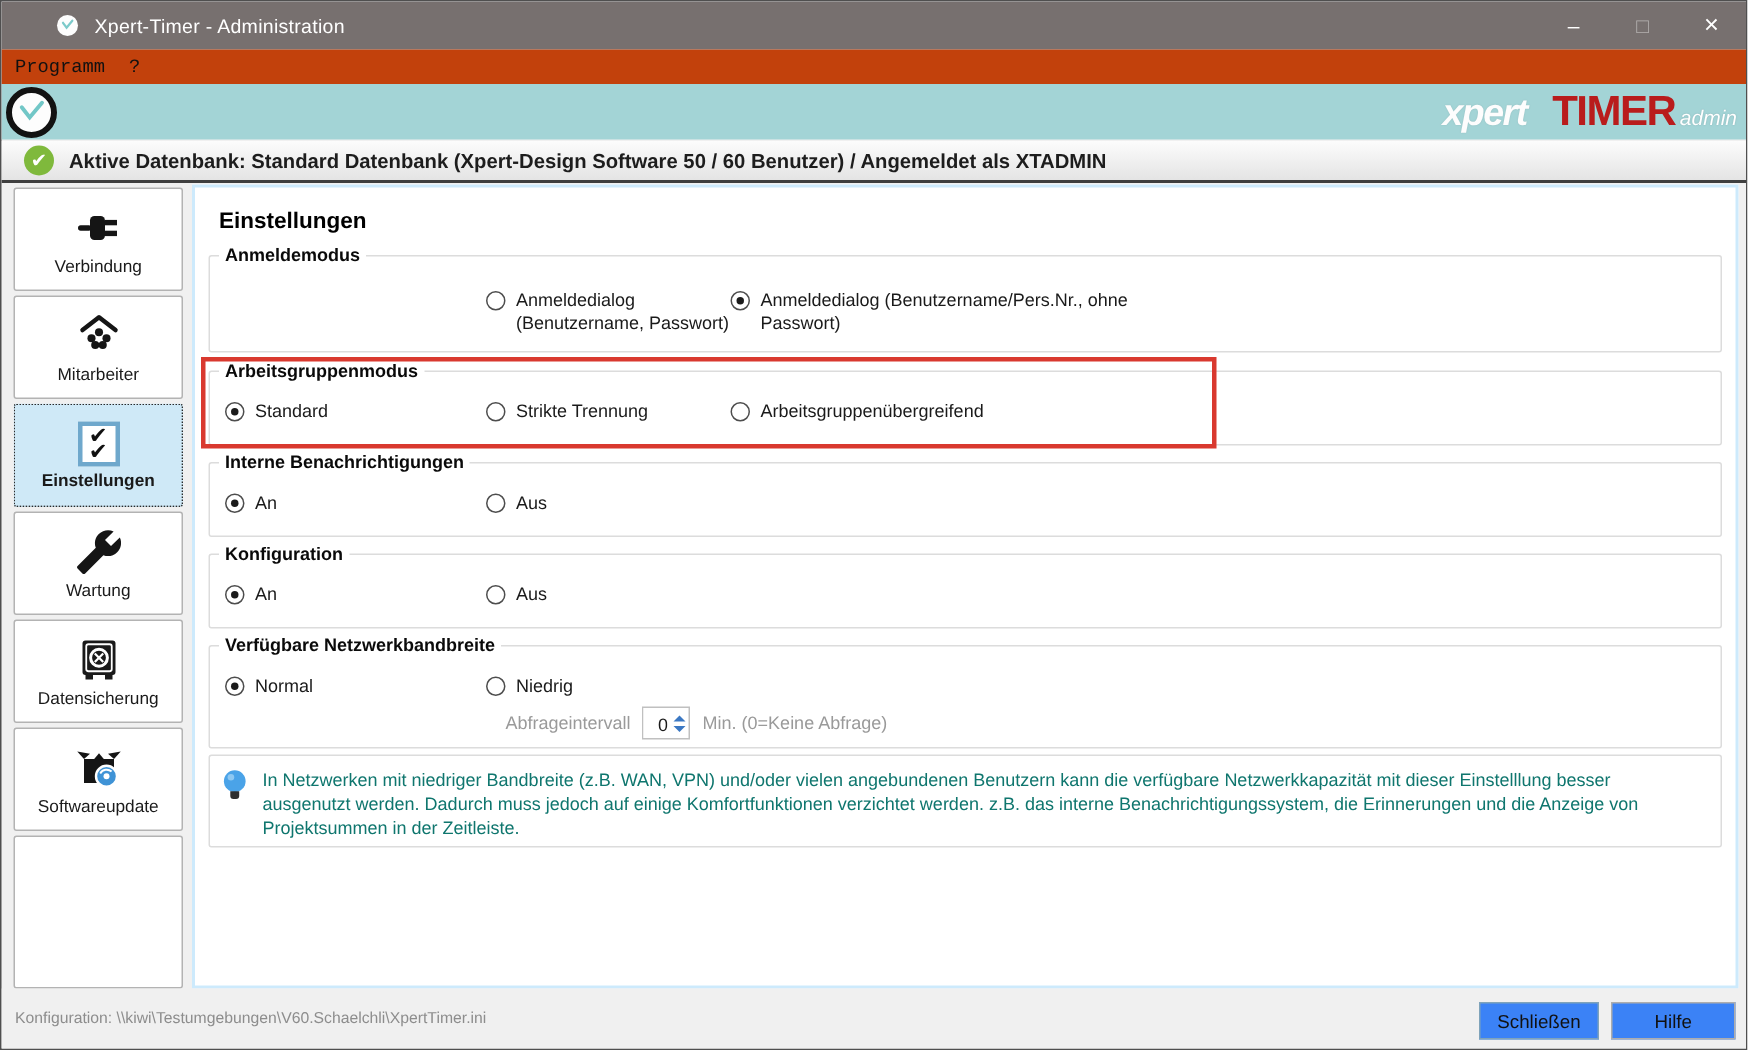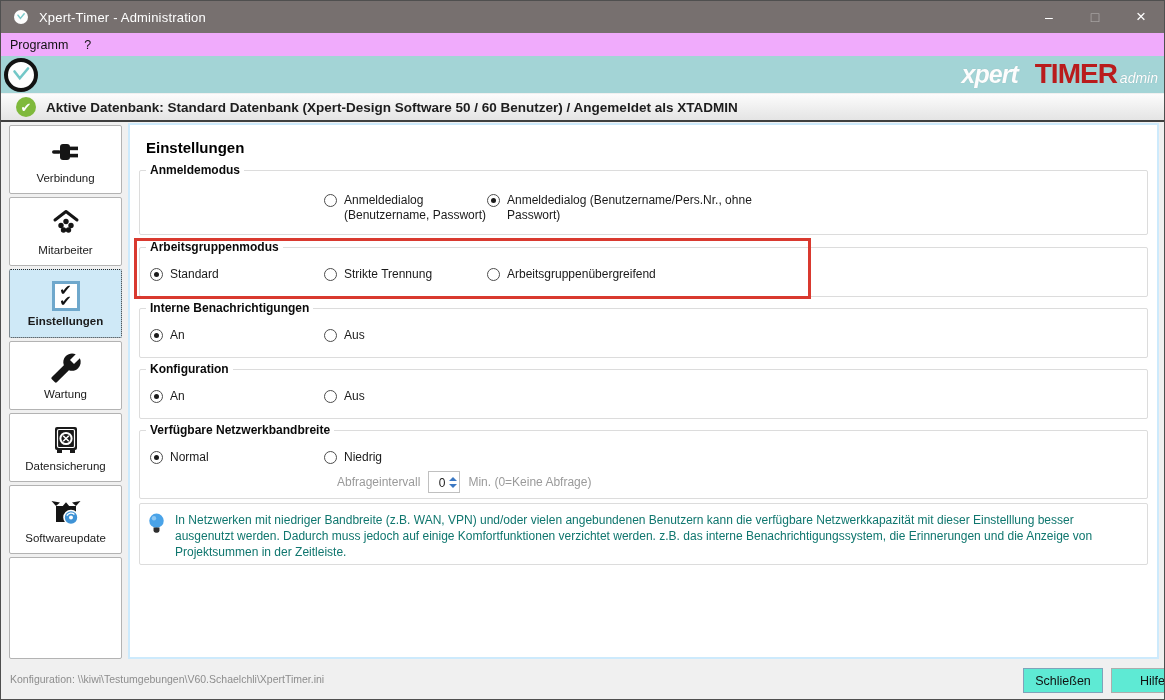--- a/index.html
+++ b/index.html
@@ -1,29 +1,29 @@
 <!DOCTYPE html>
 <html><head>
 <meta charset="utf-8">
 <style>
   * { margin:0; padding:0; box-sizing:border-box; }
   html,body { width:1165px; height:700px; font-family:"Liberation Sans","DejaVu Sans",sans-serif; }
   .window { position:relative; width:1165px; height:700px; background:#f0f0f0; border:1px solid #4f4f4f; overflow:hidden; }
 
   
-  .titlebar { position:absolute; left:0; top:0; width:100%; height:32px; background:#77706f; display:flex; align-items:center; color:#fff; }
+  .titlebar { position:absolute; left:0; top:0; width:100%; height:32px; background:#77706f; display:flex; align-items:center; color:#fff;padding-left:24px; }
   .titlebar .app-icon { margin:0 10px 0 12px; display:flex; }
   .titlebar .title { font-size:13px; letter-spacing:.2px; }
   .win-controls { position:absolute; right:0; top:0; height:32px; display:flex; }
   .win-btn { width:46px; height:32px; display:flex; align-items:center; justify-content:center; color:#fff; font-size:14px; }
   .win-btn.max { color:rgba(255,255,255,.45); }
   .win-btn.close { font-size:17px; }
 
   
-  .menubar { position:absolute; left:0; top:32px; width:100%; height:23px; background:#f0abfc; display:flex; align-items:center; font-size:12.5px; color:#111; }
+  .menubar { position:absolute; left:0; top:32px; width:100%; height:23px; background:#c2410c; display:flex; align-items:center; font-size:12.5px; color:#111;font-family:Liberation Mono, monospace; }
   .menu-item { padding:3px 9px; }
   .menu-item.qm { padding:3px 7px; }
 
   
   .header { position:absolute; left:0; top:55px; width:100%; height:37px; background:#a3d4d6; }
   .header .clock { position:absolute; left:2px; top:1px; }
   .logo { position:absolute; right:6px; top:2px; display:flex; align-items:baseline; }
   .logo .xpert { font-size:25px; font-style:italic; font-weight:bold; color:#fdfdfd; text-shadow:0 0 1px #8fb8ba; letter-spacing:-1px; }
   .logo .timer { font-size:28px; font-weight:bold; color:#b91c1c; letter-spacing:-1px; margin-left:17px; }
   .logo .admin { font-size:14px; font-weight:normal; font-style:italic; color:#ffffff; text-shadow:0 0 1px #7fa9ab; margin-left:3px; }
@@ -73,21 +73,21 @@
 
   .hint-row { position:absolute; left:8px; top:8px; display:flex; gap:10px; align-items:flex-start; }
   .hint-text { width:960px; font-size:12px; line-height:16px; color:#0f766e; }
 
   
   .red-box { position:absolute; left:133px; top:237px; width:677px; height:61px; border:3px solid #d9392f; z-index:6; pointer-events:none; }
 
   
   .footer { position:absolute; left:0; top:658px; width:100%; height:41px; background:#f0f0f0; }
   .config-text { position:absolute; left:9px; top:14px; font-size:10.5px; color:#8d8d8d; }
-  .btn { position:absolute; top:9px; height:25px; background:#5eead4; border:1px solid #adadad; font-size:12.5px; color:#111; display:flex; align-items:center; justify-content:center; font-family:"Liberation Sans",sans-serif;margin-left:37px; }
+  .btn { position:absolute; top:9px; height:25px; background:#3b82f6; border:1px solid #adadad; font-size:12.5px; color:#111; display:flex; align-items:center; justify-content:center; font-family:"Liberation Sans",sans-serif; }
   .btn-close { left:985px; width:80px; border-color:#7fa3ba; }
   .btn-help { left:1073px; width:83px; }
 
   svg { display:block; }
 </style>
 </head>
 <body>
 
 <div class="window">
 

